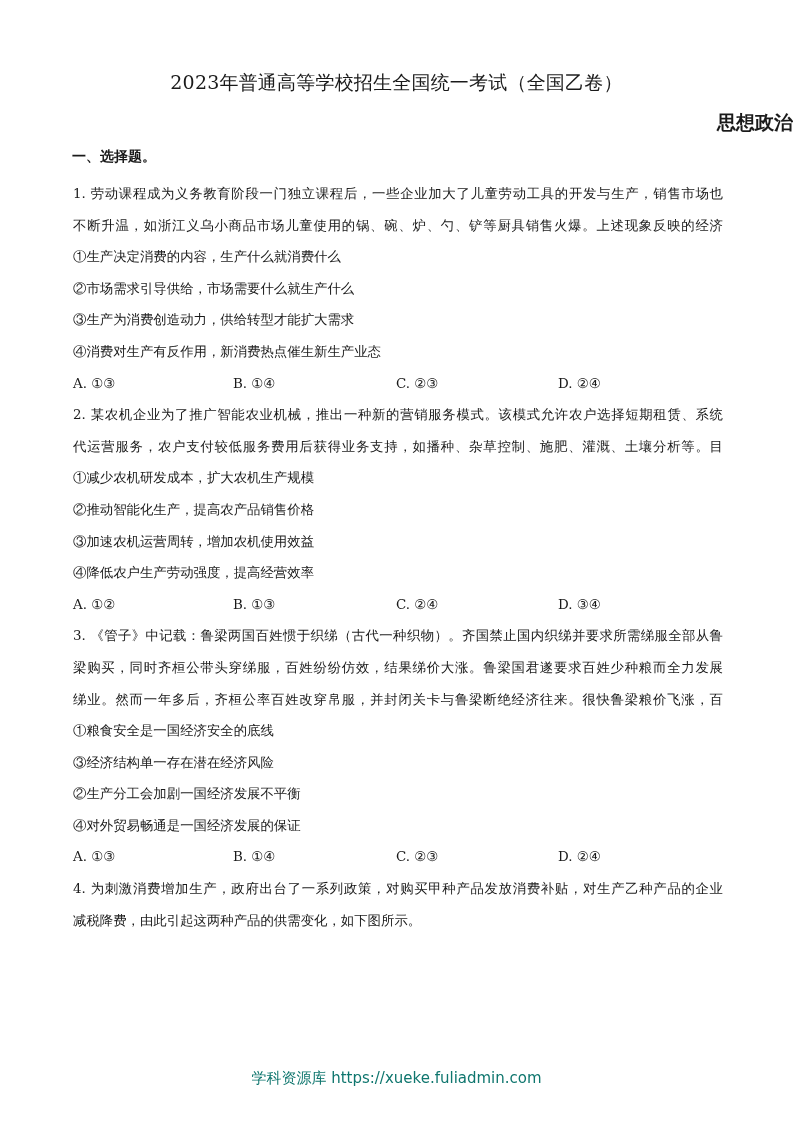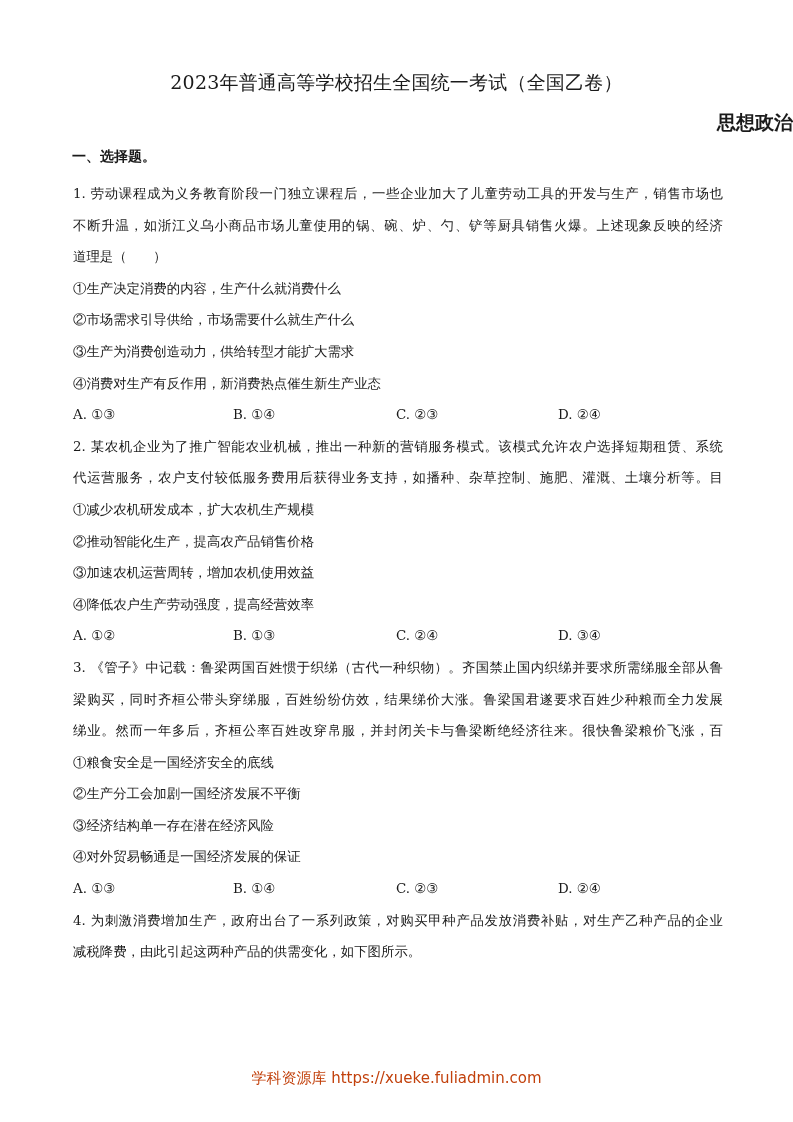--- a/index.html
+++ b/index.html
@@ -80,38 +80,37 @@
   .opt.b { left: 160px; }
   .opt.c { left: 323px; }
   .opt.d { left: 485px; }
   .footer {
     position: absolute;
     left: 0; width: 793px;
     top: 1069px;
     text-align: center;
     font-family: "DejaVu Sans", "Liberation Sans", sans-serif;
     font-size: 15px;
-    color: #c2410c;
+    color: #0f766e;
   }
 </style>
 </head>
 <body>
 
 <div class="page">
 
   <div class="title">2023年普通高等学校招生全国统一考试（全国乙卷）</div>
   <div class="subtitle">思想政治</div>
   <div class="section-header">一、选择题。</div>
 
   <div class="content">
 
     <div>
       <div class="stem-line">1. 劳动课程成为义务教育阶段一门独立课程后，一些企业加大了儿童劳动工具的开发与生产，销售市场也</div>
       <div class="stem-line">不断升温，如浙江义乌小商品市场儿童使用的锅、碗、炉、勺、铲等厨具销售火爆。上述现象反映的经济</div>
-      <div class="stem-line last">道理是（　　）</div>
       <div class="line">①生产决定消费的内容，生产什么就消费什么</div>
       <div class="line">②市场需求引导供给，市场需要什么就生产什么</div>
       <div class="line">③生产为消费创造动力，供给转型才能扩大需求</div>
       <div class="line">④消费对生产有反作用，新消费热点催生新生产业态</div>
       <div class="options-row">
         <span class="opt a">A. ①③</span>
         <span class="opt b">B. ①④</span>
         <span class="opt c">C. ②③</span>
         <span class="opt d">D. ②④</span>
       </div>
@@ -130,22 +129,22 @@
         <span class="opt c">C. ②④</span>
         <span class="opt d">D. ③④</span>
       </div>
     </div>
 
     <div>
       <div class="stem-line">3. 《管子》中记载：鲁梁两国百姓惯于织绨（古代一种织物）。齐国禁止国内织绨并要求所需绨服全部从鲁</div>
       <div class="stem-line">梁购买，同时齐桓公带头穿绨服，百姓纷纷仿效，结果绨价大涨。鲁梁国君遂要求百姓少种粮而全力发展</div>
       <div class="stem-line">绨业。然而一年多后，齐桓公率百姓改穿帛服，并封闭关卡与鲁梁断绝经济往来。很快鲁梁粮价飞涨，百</div>
       <div class="line">①粮食安全是一国经济安全的底线</div>
+      <div class="line">③经济结构单一存在潜在经济风险</div>
       <div class="line">②生产分工会加剧一国经济发展不平衡</div>
-      <div class="line">③经济结构单一存在潜在经济风险</div>
       <div class="line">④对外贸易畅通是一国经济发展的保证</div>
       <div class="options-row">
         <span class="opt a">A. ①③</span>
         <span class="opt b">B. ①④</span>
         <span class="opt c">C. ②③</span>
         <span class="opt d">D. ②④</span>
       </div>
     </div>
 
     <div>

